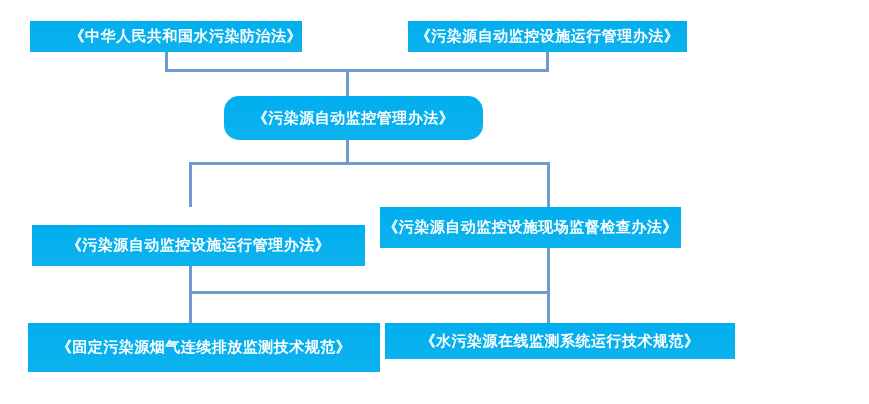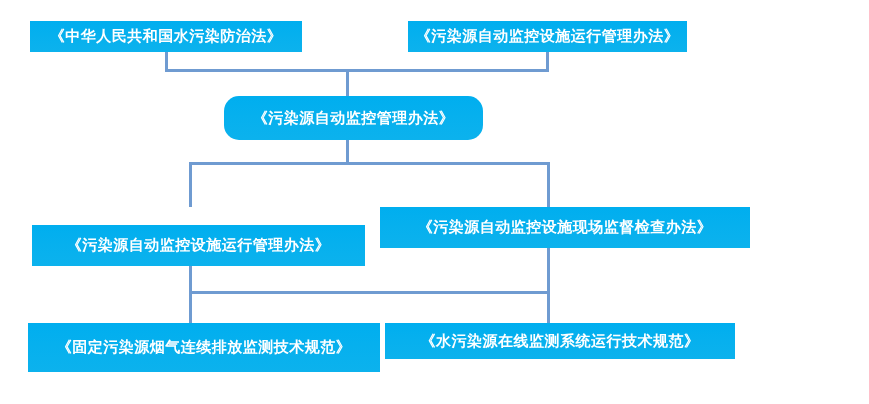--- a/index.html
+++ b/index.html
@@ -52,35 +52,35 @@
 
   <div class="connector v" style="left:346px; top:140px; height:25px;"></div>
   <div class="connector h" style="left:189px; top:162px; width:361px;"></div>
   <div class="connector v" style="left:189px; top:162px; height:45px;"></div>
   <div class="connector v" style="left:547px; top:162px; height:45px;"></div>
 
   <div class="connector v" style="left:189px; top:248px; height:75px;"></div>
   <div class="connector v" style="left:547px; top:248px; height:75px;"></div>
   <div class="connector h" style="left:189px; top:291px; width:361px;"></div>
 
-  <div class="node" style="left:30px; top:21px; width:272px; height:31px; font-size:15px;">
+  <div class="node" style="left:30px; top:21px; width:272px; height:31px; font-size:15px;justify-content:flex-end;">
     <span>《中华人民共和国水污染防治法》</span>
   </div>
   <div class="node" style="left:408px; top:21px; width:279px; height:31px; font-size:15px;">
     <span>《污染源自动监控设施运行管理办法》</span>
   </div>
 
   <div class="node" style="left:224px; top:96px; width:259px; height:44px; font-size:15px;border-radius:15px;">
     <span>《污染源自动监控管理办法》</span>
   </div>
 
   <div class="node" style="left:32px; top:207px; width:333px; height:41px; font-size:15px;margin-top:18px;">
     <span>《污染源自动监控设施运行管理办法》</span>
   </div>
-  <div class="node" style="left:380px; top:207px; width:370px; height:41px; font-size:15px;">
+  <div class="node" style="left:380px; top:207px; width:301px; height:41px; font-size:15px;">
     <span>《污染源自动监控设施现场监督检查办法》</span>
   </div>
 
   <div class="node" style="left:28px; top:323px; width:352px; height:49px; font-size:15px;">
     <span>《固定污染源烟气连续排放监测技术规范》</span>
   </div>
   <div class="node" style="left:385px; top:323px; width:350px; height:36px; font-size:15px;align-items:center;">
     <span>《水污染源在线监测系统运行技术规范》</span>
   </div>
 

